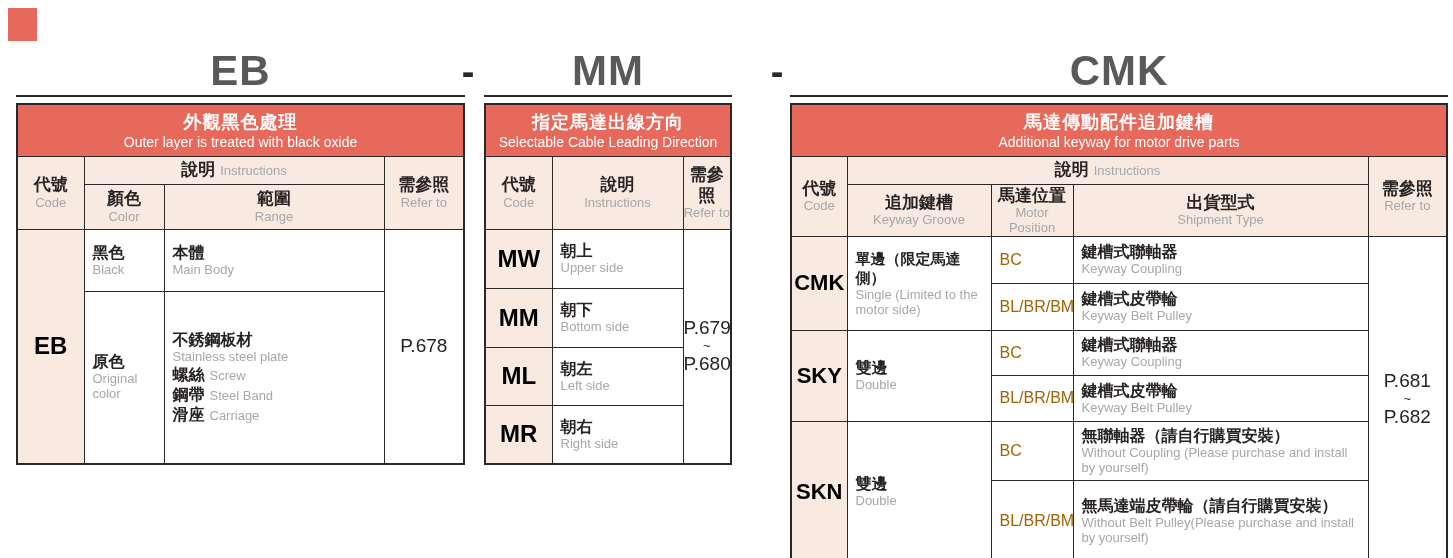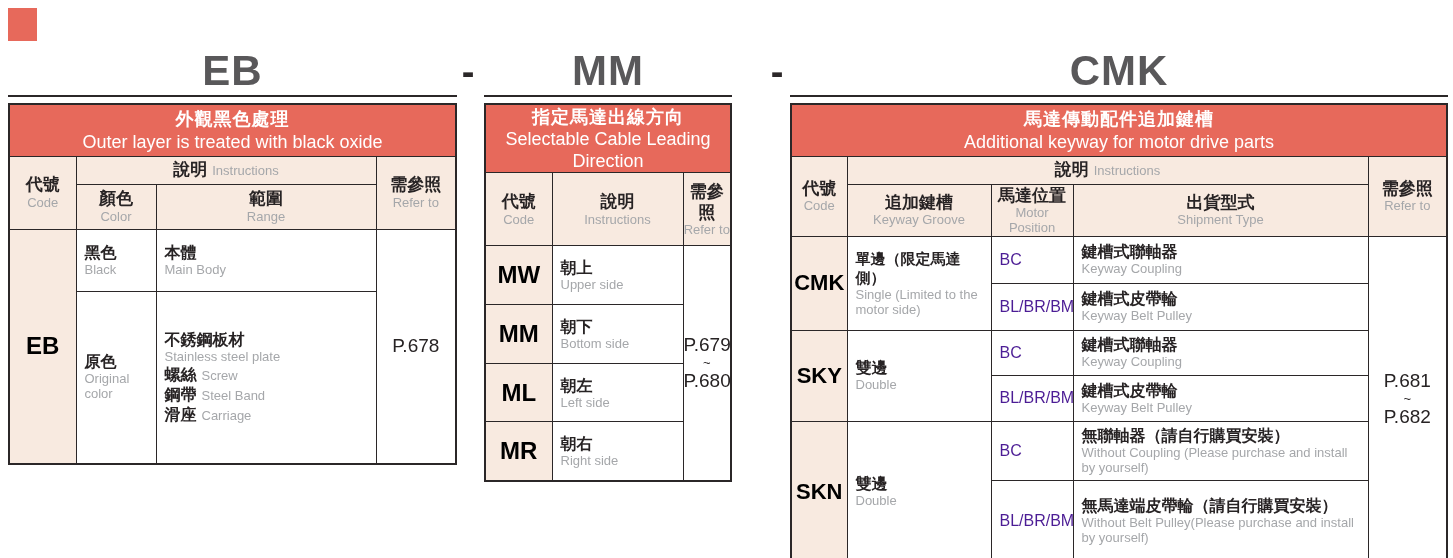--- a/index.html
+++ b/index.html
@@ -12,21 +12,21 @@
   .accent-square { position:absolute; left:8px; top:8px; width:29px; height:33px; background:#E7695B; }
   .topbar {
     position:absolute; left:37px; top:11px; width:1408px; height:30px; background:#565254;
     display:flex; align-items:center; padding-left:16px; box-sizing:border-box;
   }
   .topbar-zh { color:#fff; font-size:20px; font-weight:bold; letter-spacing:1px; }
   .topbar-en { color:#fff; font-size:14px; font-weight:bold; margin-left:8px; margin-top:3px; }
 
   
   .section { position:absolute; top:45px; }
-  #sec-eb  { left:8px;   width:449px; }
+  #sec-eb  { left:16px;   width:449px; }
   #sec-mm  { left:484px; width:248px; }
   #sec-cmk { left:790px; width:658px; }
   .section-title {
     height:50px; line-height:52px; text-align:center;
     font-size:42px; font-weight:bold; color:#59585A; letter-spacing:1px;
   }
   .title-rule { border-top:2px solid #2B2728; margin-bottom:6px; }
 
   .dash {
     position:absolute; top:50px; width:28px; height:44px; line-height:44px;
@@ -34,37 +34,37 @@
   }
   #dash-1 { left:454px; }
   #dash-2 { left:763px; }
 
   
   table.opt { border-collapse:collapse; width:100%; table-layout:fixed; border:2px solid #2B2728; }
   table.opt td { border:1px solid #2B2728; padding:0; box-sizing:border-box; vertical-align:middle; overflow:hidden; }
 
   .th-main { background:#E7695B; text-align:center; }
   .thm-zh { color:#fff; font-size:18px; font-weight:bold; line-height:1.35; letter-spacing:1px; }
-  .thm-en { color:#fff; font-size:18px; line-height:1.2; }
+  .thm-en { color:#fff; font-size:14px; line-height:1.2; }
 
   .th-sub { background:#F8EAE0; text-align:center; }
   .zh  { color:#272324; font-size:17px; font-weight:bold; line-height:1.25; }
   .en  { color:#A5A7AA; font-size:13px; line-height:1.15; }
   .zh-s { color:#272324; font-size:15px; font-weight:bold; line-height:1.3; }
   .inline-en { margin-left:5px; }
 
   .code-cell { background:#F8EAE0; text-align:center; font-weight:bold; font-size:24px; color:#000000; }
   .code-cell.small { font-size:22px; letter-spacing:0; }
 
   .cell { background:#fff; text-align:left; padding:4px 8px !important; }
   .cell .zh { font-size:16px; }
   .pair { white-space:nowrap; }
   .pair .zh { font-size:16px; }
 
-  .motor-cell { background:#fff; padding-left:8px !important; font-size:16px; color:#4c1d95;margin-top:16px; }
+  .motor-cell { background:#fff; padding-left:8px !important; font-size:16px; color:#a16207;margin-top:16px; }
   .refer-cell { background:#fff; text-align:center; font-size:19px; color:#272324; }
   .refer-cell .tilde { font-size:13px; line-height:1.1; color:#272324; }
 </style>
 </head>
 <body>
 
 <div class="canvas">
 
   <div class="accent-square"></div>
 

